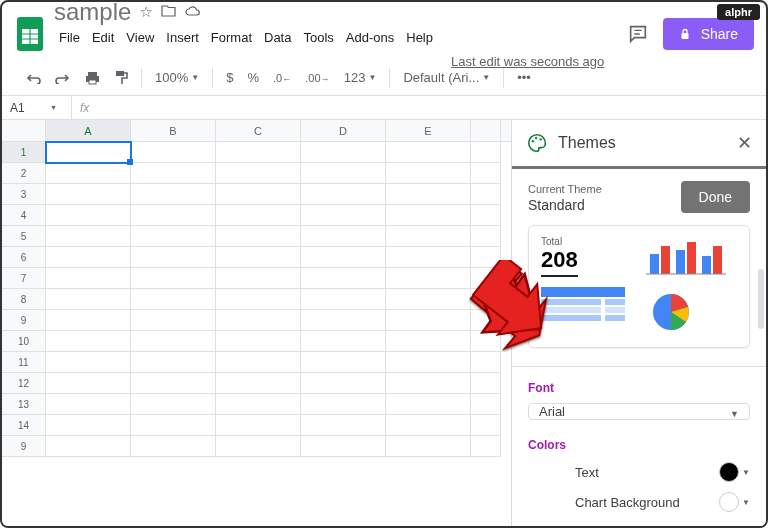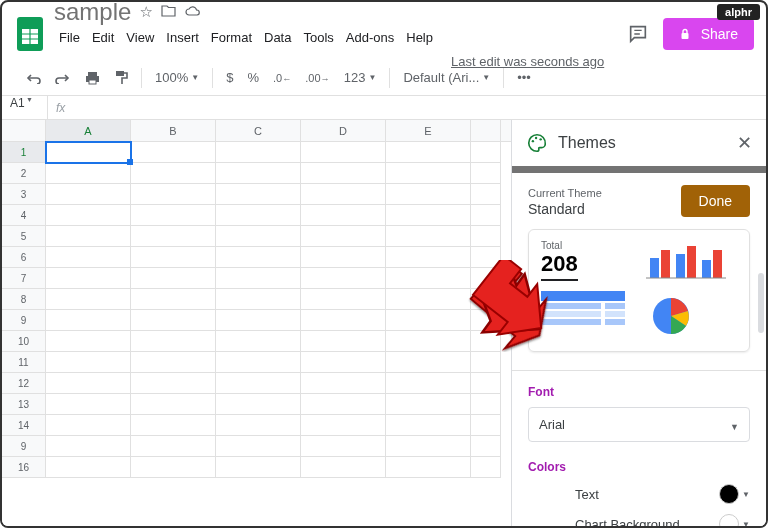--- a/index.html
+++ b/index.html
@@ -13,70 +13,70 @@
   .sheets-logo svg { width: 26px; height: 34px; }
   .doc-area { margin-left: 8px; flex: 1; }
   .doc-title-line { display: flex; align-items: center; gap: 8px; }
   .doc-title { font-size: 24px; color: #737373; }
   .title-icon { color: #5f6368; font-size: 15px; cursor: pointer; }
   .menu-bar { display: flex; gap: 2px; margin-top: 2px; font-size: 13px; color: #202124; }
   .menu-bar span { padding: 2px 5px; cursor: pointer; }
   .last-edit { color: #5f6368; text-decoration: underline; margin-left: 6px; cursor: pointer; margin-top: 24px; }
   .title-right { display: flex; align-items: center; gap: 14px; }
   .comment-icon { width: 22px; height: 22px; color: #5f6368; cursor: pointer; }
-  .share-btn { background: #d946ef; color: #fff; border: none; border-radius: 4px; font-size: 14px; font-weight: 500; padding: 8px 16px; display: flex; align-items: center; gap: 10px; cursor: pointer; }
+  .share-btn { background: #8b5cf6; color: #fff; border: none; border-radius: 4px; font-size: 14px; font-weight: 500; padding: 8px 16px; display: flex; align-items: center; gap: 10px; cursor: pointer; }
   .lock { width: 12px; height: 12px; }
 
   
   .toolbar { display: flex; align-items: center; height: 36px; padding: 0 18px; border-bottom: 1px solid #e0e0e0; gap: 4px; font-size: 13px; color: #5f6368; }
   .tb-btn { padding: 4px 5px; cursor: pointer; display: flex; align-items: center; }
   .tb-sep { width: 1px; height: 20px; background: #e0e0e0; margin: 0 4px; }
   .tb-drop { display: flex; align-items: center; gap: 3px; padding: 3px 5px; cursor: pointer; }
   .tb-drop .arrow { font-size: 8px; }
 
   
   .fbar { display: flex; align-items: center; height: 24px; border-bottom: 1px solid #e0e0e0; }
-  .name-box { width: 46px; padding: 0 14px 0 8px; font-size: 12px; color: #3c4043; border-right: 1px solid #e0e0e0; display: flex; justify-content: space-between; height: 100%; }
+  .name-box { width: 70px; padding: 0 14px 0 8px; font-size: 12px; color: #3c4043; border-right: 1px solid #e0e0e0; display: flex; align-items: center; justify-content: space-between; height: 100%; }
   .name-box .arrow { font-size: 7px; color: #5f6368; }
   .fx { padding: 0 8px; color: #9aa0a6; font-style: italic; font-size: 12px; }
 
   
   .main { display: flex; height: calc(100% - 58px - 36px - 24px); }
   .grid-wrap { flex: 1; overflow: hidden; position: relative; background: #fff; }
   .col-headers { display: flex; height: 22px; background: #f8f9fa; border-bottom: 1px solid #e0e0e0; }
   .corner { width: 44px; background: #f8f9fa; border-right: 1px solid #e0e0e0; }
   .col-h { flex: 0 0 85px; text-align: center; font-size: 11px; color: #5f6368; line-height: 22px; border-right: 1px solid #e0e0e0; }
   .col-h.sel { background: #e8eaed; color: #188038; }
   .rows { }
   .row { display: flex; height: 21px; }
   .row-h { width: 44px; background: #f8f9fa; border-right: 1px solid #e0e0e0; border-bottom: 1px solid #e0e0e0; text-align: center; font-size: 10px; color: #5f6368; line-height: 21px; }
   .row-h.sel { background: #e8eaed; color: #188038; }
   .cell { flex: 0 0 85px; border-right: 1px solid #e0e0e0; border-bottom: 1px solid #e0e0e0; }
   .cell.sel { outline: 2px solid #1a73e8; outline-offset: -1px; position: relative; }
   .cell.sel::after { content: ''; position: absolute; right: -3px; bottom: -3px; width: 6px; height: 6px; background: #1a73e8; }
 
   
   .panel { width: 255px; border-left: 1px solid #dadce0; background: #fff; display: flex; flex-direction: column; overflow: hidden; }
-  .panel-head { display: flex; align-items: center; padding: 12px 14px; border-bottom: 7px solid #737373; gap: 10px; }
+  .panel-head { display: flex; align-items: center; padding: 12px 14px; border-bottom: 3px solid #737373; gap: 10px; }
   .palette-icon { width: 22px; height: 22px; }
   .panel-title { flex: 1; font-size: 16px; color: #3c4043; }
   .close-x { color: #5f6368; font-size: 18px; cursor: pointer; }
   .panel-body { padding: 12px 16px; flex: 1; overflow: hidden; position: relative; }
   .cur-row { display: flex; align-items: flex-end; justify-content: space-between; margin-bottom: 12px; }
   .cur-label { font-size: 11px; color: #5f6368; }
   .cur-name { font-size: 14px; color: #3c4043; margin-top: 2px; }
-  .done-btn { background: #a16207; color: #fff; font-size: 14px; border: none; border-radius: 4px; padding: 8px 18px; cursor: pointer; font-weight: 500; }
+  .done-btn { background: #737373; color: #fff; font-size: 14px; border: none; border-radius: 4px; padding: 8px 18px; cursor: pointer; font-weight: 500; }
   .preview { border: 1px solid #e0e0e0; border-radius: 6px; padding: 10px 12px; display: grid; grid-template-columns: 1fr 1fr; gap: 10px 14px; box-shadow: 0 1px 2px rgba(0,0,0,0.08); }
   .pv-total { }
   .pv-total-label { font-size: 10px; color: #5f6368; }
   .pv-total-val { font-size: 22px; font-weight: 700; border-bottom: 2px solid #202124; display: inline-block; padding-bottom: 2px; }
   .pv-bars svg, .pv-table svg, .pv-pie svg { display: block; }
   .hr { height: 1px; background: #e0e0e0; margin: 18px -16px 14px -16px; }
   .sec-label { font-size: 12px; font-weight: 600; color: #a21caf; margin-bottom: 8px; }
-  .font-select { width: 100%; border: 1px solid #dadce0; border-radius: 4px; padding: 9px 10px; font-size: 13px; color: #3c4043; display: flex; justify-content: space-between; align-items: flex-end; cursor: pointer; }
+  .font-select { width: 100%; border: 1px solid #dadce0; border-radius: 4px; padding: 0 10px; font-size: 13px; color: #3c4043; display: flex; justify-content: space-between; align-items: flex-end; cursor: pointer; }
   .font-select .arrow { font-size: 9px; color: #5f6368; }
   .color-row { display: flex; justify-content: space-between; align-items: center; font-size: 13px; color: #3c4043; margin-top: 10px; margin-left: 47px; }
   .swatch { width: 20px; height: 20px; border-radius: 50%; border: 1px solid #ccc; display: inline-block; }
   .swatch-wrap { display: flex; align-items: center; gap: 3px; cursor: pointer; }
   .swatch-wrap .arrow { font-size: 8px; color: #5f6368; }
   .side-scroll { position: absolute; right: 2px; top: 100px; width: 6px; height: 60px; background: #dadce0; border-radius: 3px; }
 
   
   .red-arrow { position: absolute; left: 460px; top: 260px; z-index: 900; pointer-events: none; }
 </style>
@@ -346,29 +346,20 @@
           </div>
           <div class="row">
             <div class="row-h">9</div>
             <div class="cell"></div>
             <div class="cell"></div>
             <div class="cell"></div>
             <div class="cell"></div>
             <div class="cell"></div>
             <div class="cell" style="flex: 0 0 30px;"></div>
           </div>
-          <div class="row">
-            <div class="row-h">16</div>
-            <div class="cell"></div>
-            <div class="cell"></div>
-            <div class="cell"></div>
-            <div class="cell"></div>
-            <div class="cell"></div>
-            <div class="cell" style="flex: 0 0 30px;"></div>
-          </div>
         </div>
     </div>
 
     <div class="panel">
       <div class="panel-head">
         <span class="palette-icon">
           <svg viewBox="0 0 24 24" width="22" height="22">
               <path d="M12 3a9 9 0 1 0 0 18c1.5 0 2-1 2-2s-.5-2 1-2h2a4 4 0 0 0 4-4 9 9 0 0 0-9-10z" fill="none" stroke="#188038" stroke-width="1.8"></path>
               <circle cx="7.5" cy="10" r="1.3" fill="#188038"></circle>
               <circle cx="11" cy="6.5" r="1.3" fill="#188038"></circle>

